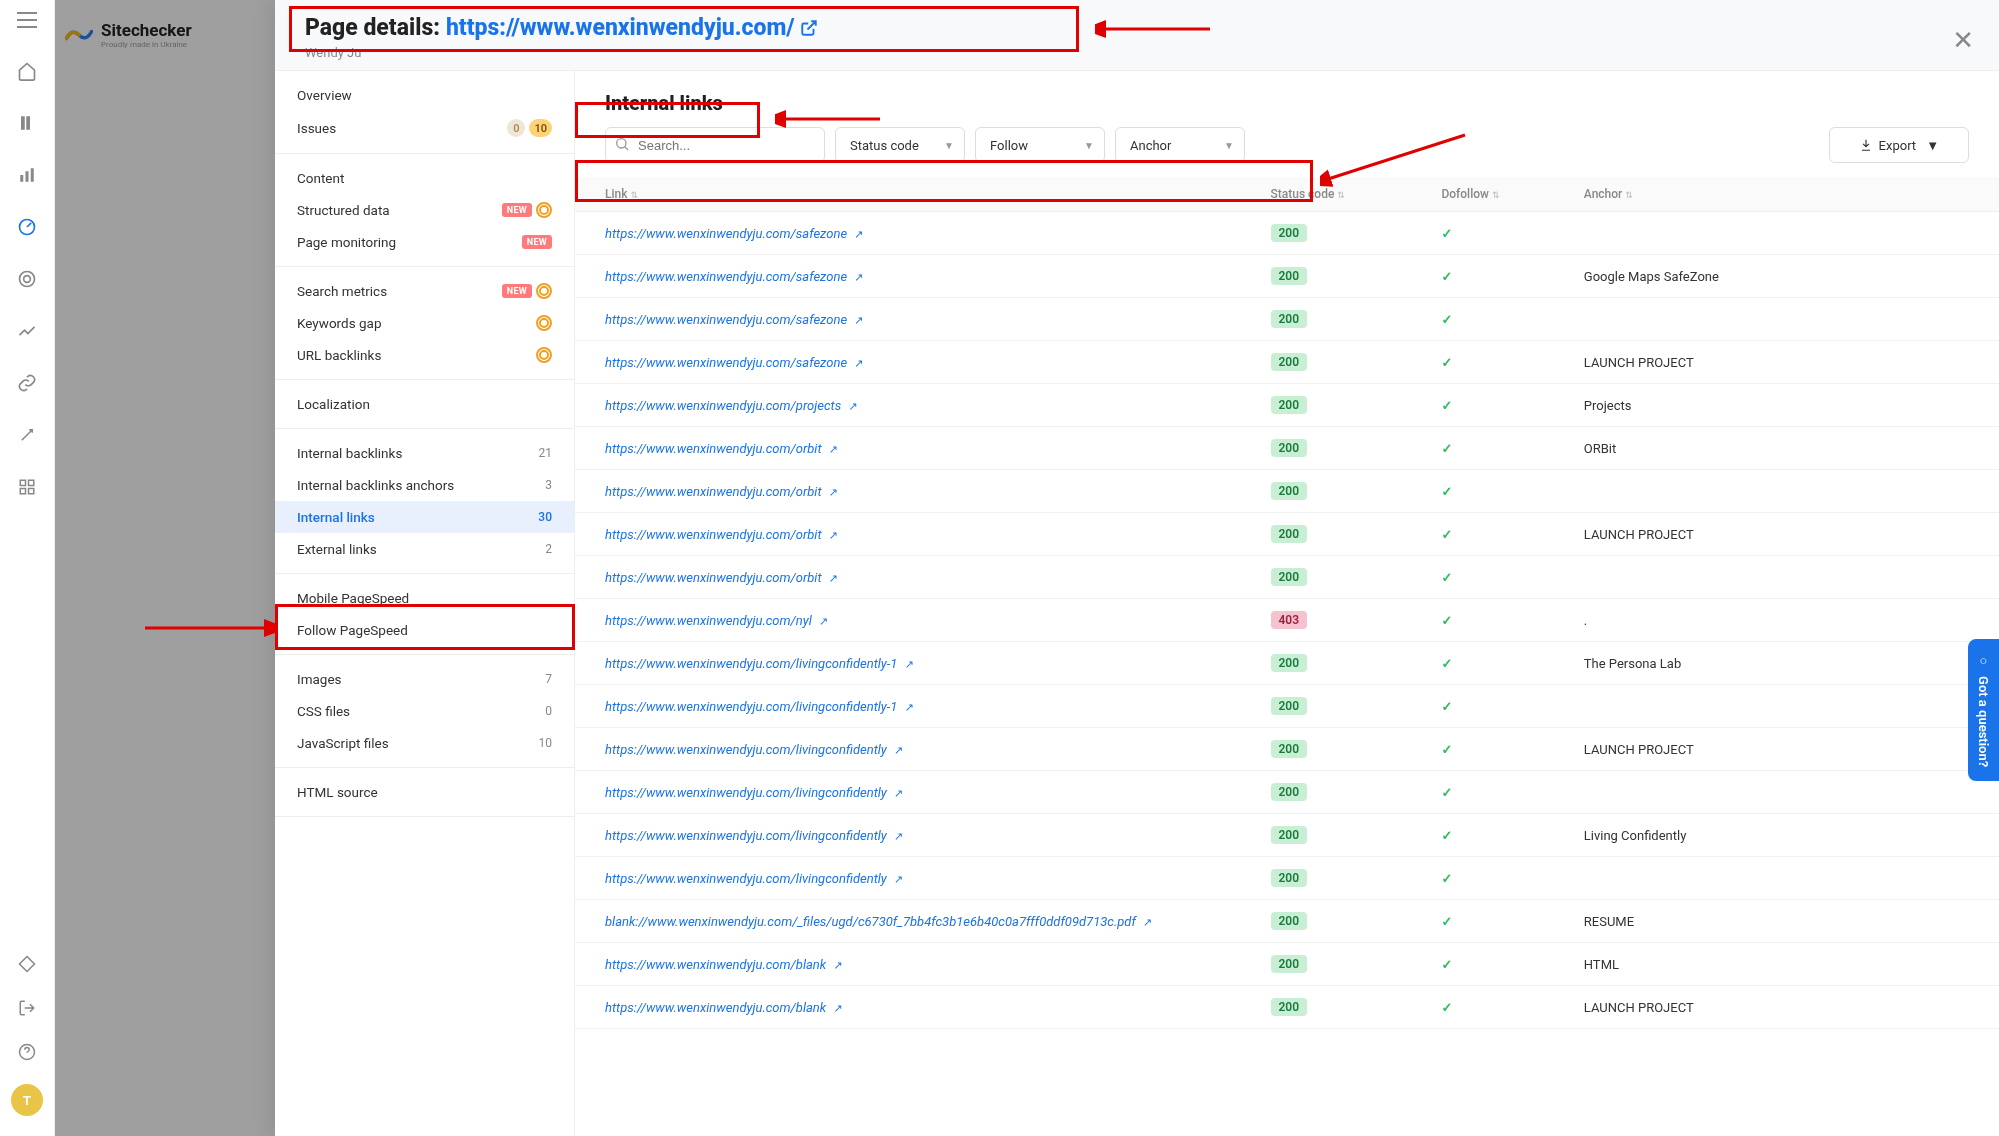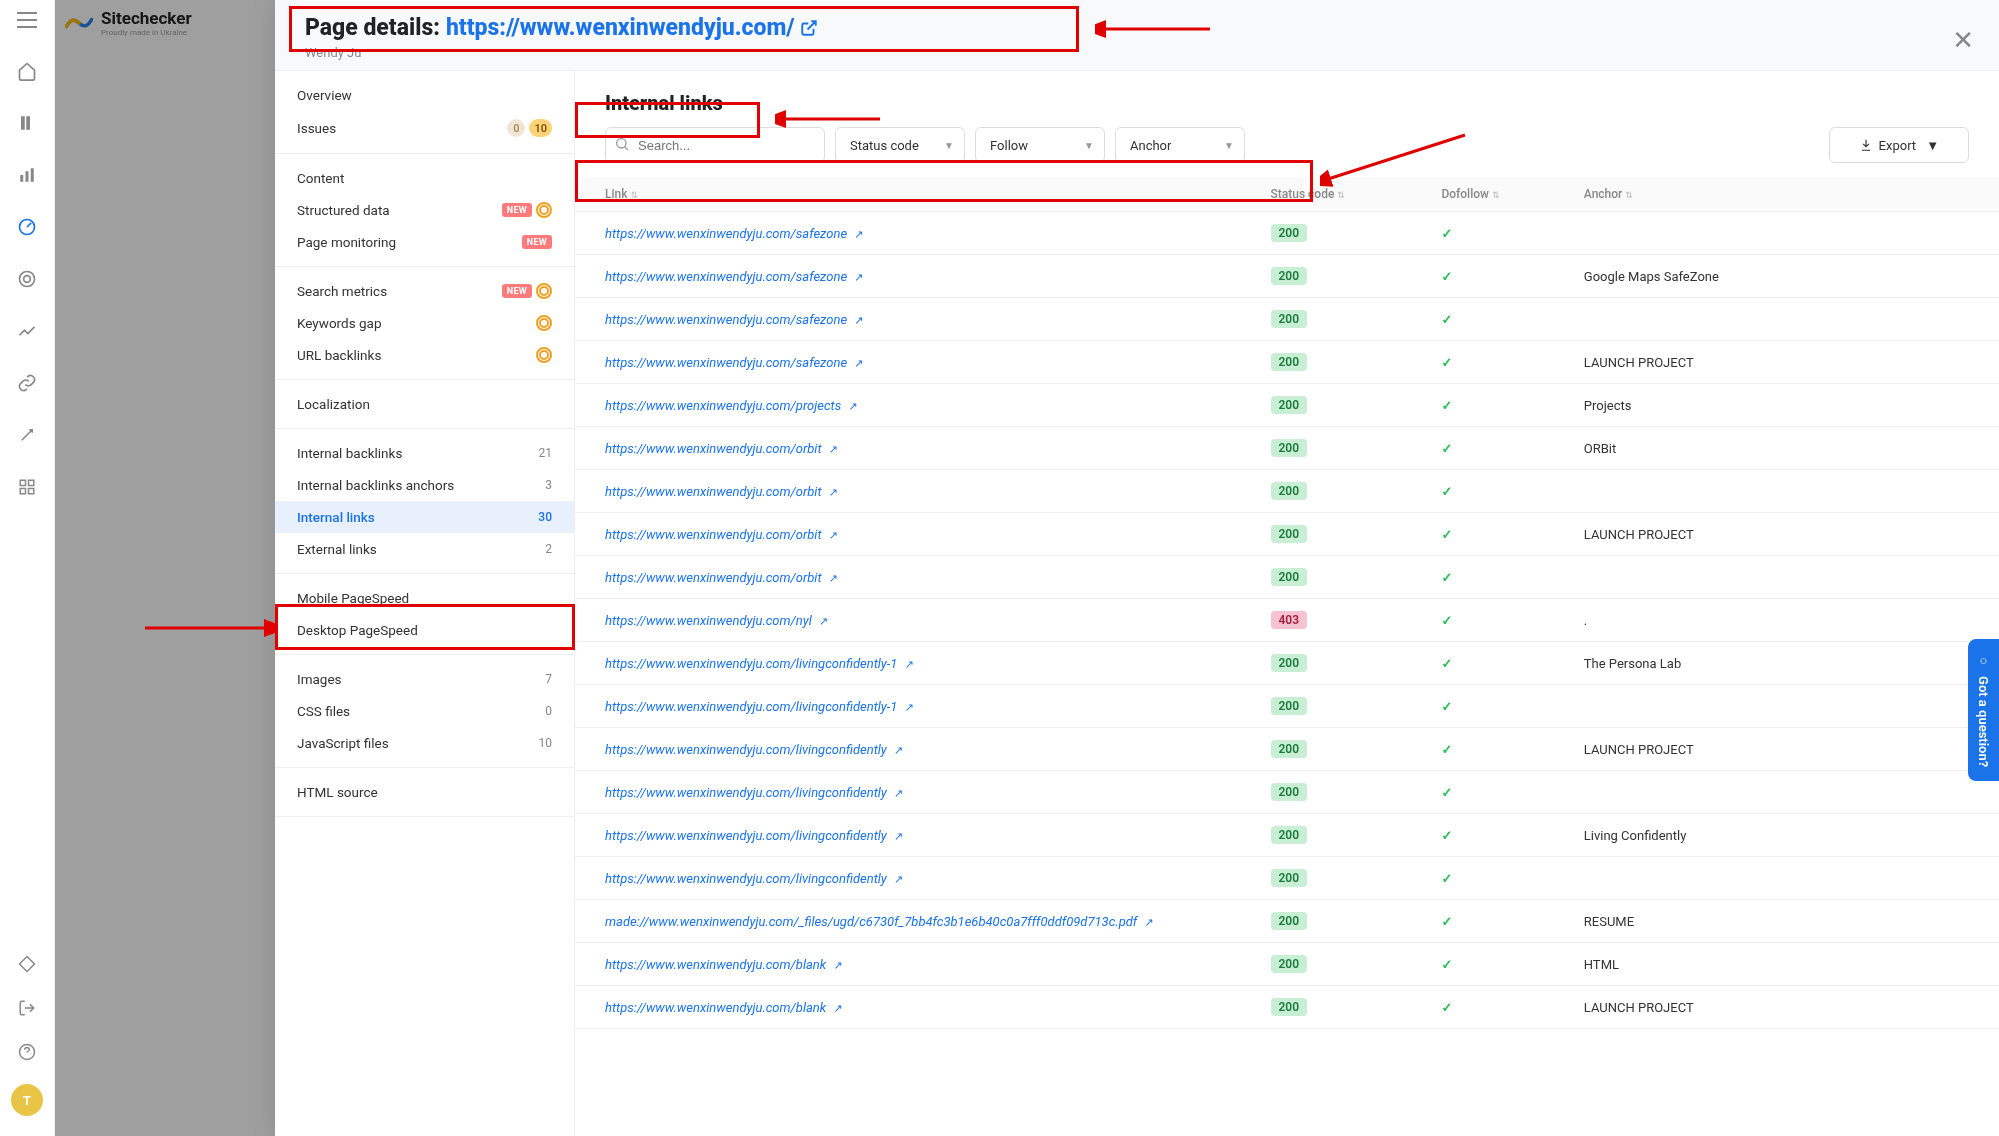--- a/index.html
+++ b/index.html
@@ -5,21 +5,21 @@
 * { box-sizing: border-box; margin: 0; padding: 0; }
 body { font-family: -apple-system, BlinkMacSystemFont, "Segoe UI", Roboto, sans-serif; background: #f5f5f5; color: #333; font-size: 13.5px; overflow: hidden; }
 .app { display: flex; height: 1136px; width: 1999px; }
 .rail { width: 55px; background: #fff; border-right: 1px solid #eee; display: flex; flex-direction: column; align-items: center; padding-top: 12px; gap: 28px; }
 .rail .hamburger { color: #888; cursor: pointer; }
 .rail .icon { width: 24px; height: 24px; display: flex; align-items: center; justify-content: center; color: #888; }
 .rail .icon.active { color: #1a73e8; }
 .rail-bottom { margin-top: auto; display: flex; flex-direction: column; align-items: center; gap: 20px; padding-bottom: 20px; }
 .avatar-circle { width: 32px; height: 32px; border-radius: 50%; background: #e8c547; display: flex; align-items: center; justify-content: center; color: #fff; font-weight: 600; }
 .dim-overlay { position: absolute; left: 55px; top: 0; bottom: 0; width: 220px; background: rgba(0,0,0,0.35); z-index: 5; }
-.brand-bar { position: absolute; left: 65px; top: 8px; z-index: 2; display: flex; align-items: center; gap: 8px; }
+.brand-bar { position: absolute; left: 65px; top: 20px; z-index: 2; display: flex; align-items: center; gap: 8px; }
 .brand-bar .logo-swoosh { width: 28px; height: 22px; }
 .brand-bar .brand-name { font-weight: 700; font-size: 17px; color: #222; }
 .brand-bar .brand-sub { font-size: 8px; color: #999; }
 .panel { position: absolute; left: 275px; top: 0; right: 0; bottom: 0; background: #fff; display: flex; flex-direction: column; z-index: 10; box-shadow: -4px 0 20px rgba(0,0,0,0.1); }
 .panel-header { padding: 14px 30px 10px; border-bottom: 1px solid #eee; background: #f8f9fb; position: relative; }
 .panel-header .title-row { display: flex; align-items: center; gap: 6px; }
 .panel-header .title-label { font-size: 23px; font-weight: 800; color: #222; }
 .panel-header .title-url { font-size: 23px; font-weight: 800; color: #1a73e8; }
 .panel-header .sub { font-size: 13px; color: #888; margin-top: 4px; }
 .close-x { position: absolute; right: 25px; top: 25px; font-size: 26px; color: #888; cursor: pointer; }
@@ -246,21 +246,21 @@
           <div class="nav-item">
               <span>External links</span>
               <span class="count">2</span>
             </div>
         </div>
         <div class="nav-group">
           <div class="nav-item">
               <span>Mobile PageSpeed</span>
             </div>
           <div class="nav-item">
-              <span>Desktop PageSpeed</span>
+              <span>Follow PageSpeed</span>
             </div>
         </div>
         <div class="nav-group">
           <div class="nav-item">
               <span>Images</span>
               <span class="count">7</span>
             </div>
           <div class="nav-item">
               <span>CSS files</span>
               <span class="count">0</span>
@@ -408,21 +408,21 @@
                   <td><span class="check">✓</span></td>
                   <td>Living Confidently</td>
                 </tr>
                 <tr>
                   <td class="link-cell"><a href="#">https://www.wenxinwendyju.com/livingconfidently</a> <span class="ext-icon">↗</span></td>
                   <td><span class="status-chip status-200">200</span></td>
                   <td><span class="check">✓</span></td>
                   <td></td>
                 </tr>
                 <tr>
-                  <td class="link-cell"><a href="#">made://www.wenxinwendyju.com/_files/ugd/c6730f_7bb4fc3b1e6b40c0a7fff0ddf09d713c.pdf</a> <span class="ext-icon">↗</span></td>
+                  <td class="link-cell"><a href="#">blank://www.wenxinwendyju.com/_files/ugd/c6730f_7bb4fc3b1e6b40c0a7fff0ddf09d713c.pdf</a> <span class="ext-icon">↗</span></td>
                   <td><span class="status-chip status-200">200</span></td>
                   <td><span class="check">✓</span></td>
                   <td>RESUME</td>
                 </tr>
                 <tr>
                   <td class="link-cell"><a href="#">https://www.wenxinwendyju.com/blank</a> <span class="ext-icon">↗</span></td>
                   <td><span class="status-chip status-200">200</span></td>
                   <td><span class="check">✓</span></td>
                   <td>HTML</td>
                 </tr>

